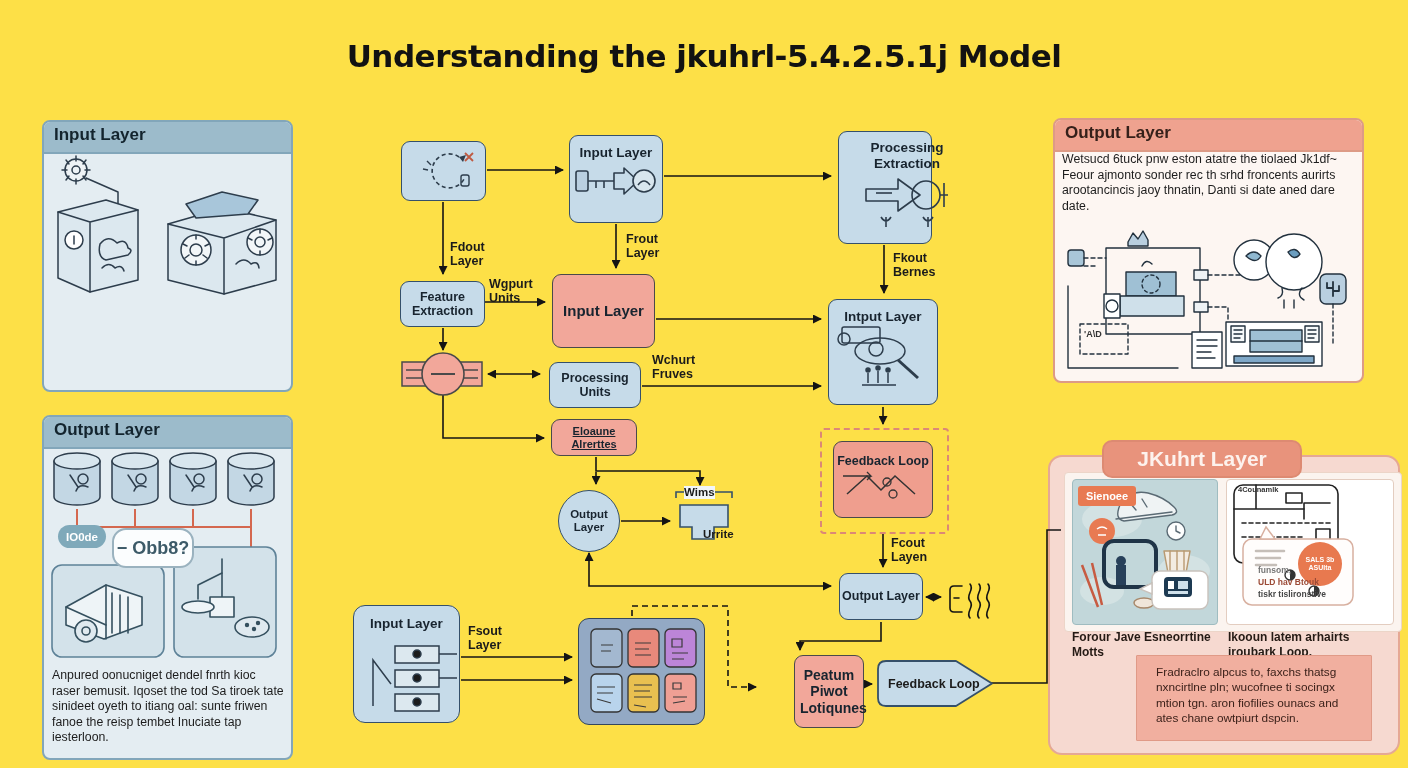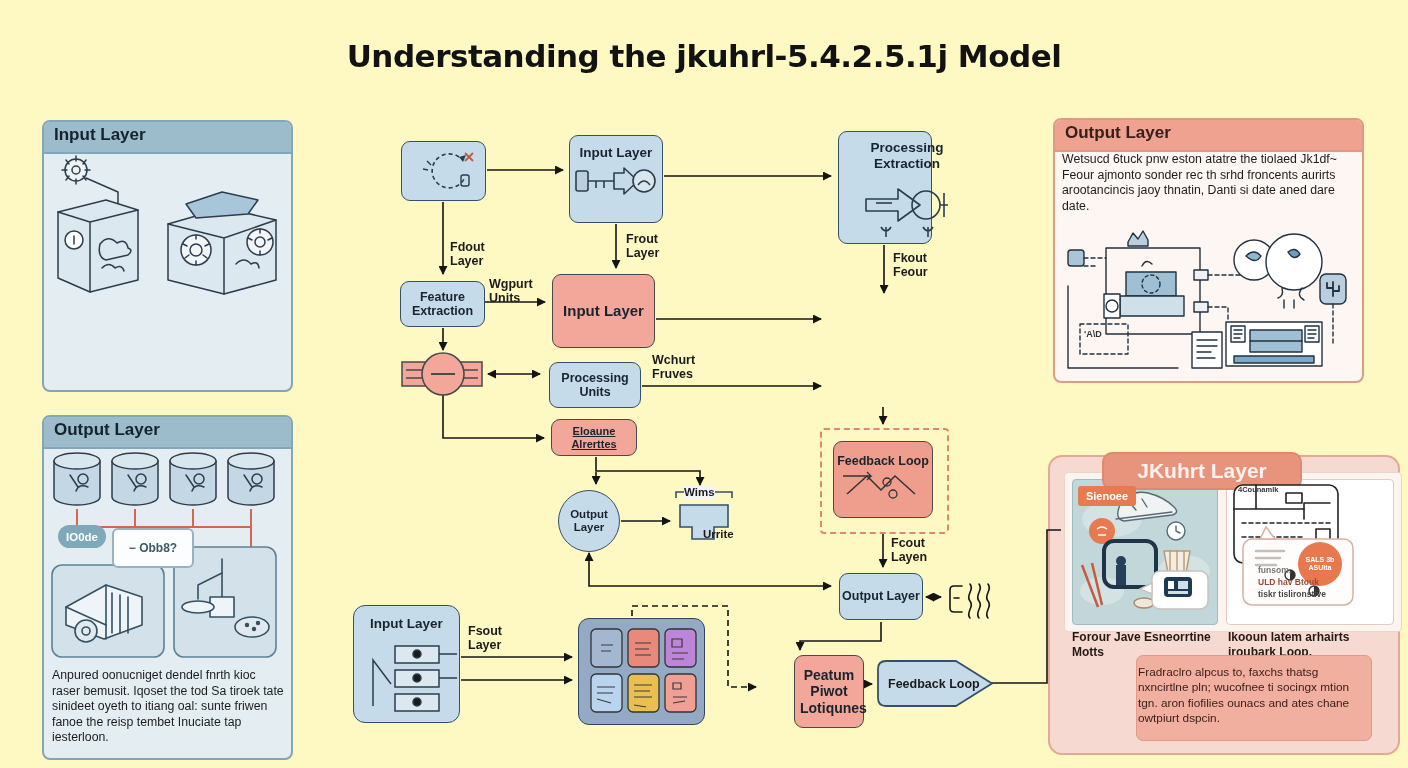--- a/index.html
+++ b/index.html
@@ -1,16 +1,16 @@
 <!DOCTYPE html>
 <html><head>
 <meta charset="utf-8">
 <style>
   html,body{margin:0;padding:0;background:#ffffff;}
-  .canvas{position:relative;width:1408px;height:768px;background:#fef9c3;overflow:hidden;
+  .canvas{position:relative;width:1408px;height:768px;background:#fde047;overflow:hidden;
           font-family:"Liberation Sans",sans-serif;}
   .abs{position:absolute;}
   .title{position:absolute;left:0;right:0;top:38px;text-align:center;font-size:31px;
          font-weight:bold;color:#121212;z-index:1;font-family:"DejaVu Sans",sans-serif;letter-spacing:-.5px;}
   
   .panelL{position:absolute;background:#e4edf2;border:2px solid #82a6ba;border-radius:8px;
           box-sizing:border-box;z-index:1;}
   .plheader{background:#9cbbcb;border-bottom:2px solid #82a6ba;border-radius:6px 6px 0 0;
             font-weight:bold;font-size:17px;color:#13242e;padding:3px 10px;height:24px;}
   .panelR{position:absolute;background:#fdf6f2;border:2px solid #dd9b86;border-radius:8px;
@@ -20,31 +20,31 @@
   .ptext{position:absolute;font-size:12.3px;color:#1d1d1d;line-height:1.27;z-index:2;}
   
   .node{position:absolute;box-sizing:border-box;border:1.7px solid #35506a;border-radius:9px;
         background:#c6dbe9;display:flex;align-items:center;justify-content:center;flex-direction:column;
         text-align:center;font-weight:bold;color:#18242f;z-index:3;line-height:1.15;}
   .node.red{background:#f2a79a;border-color:#4a4a4a;}
   .elabel{position:absolute;z-index:4;font-weight:bold;color:#1b1b1b;font-size:12.5px;line-height:1.12;}
   .edges{position:absolute;left:0;top:0;z-index:2;}
   .pill{position:absolute;z-index:3;background:#7fa9ba;color:#fff;font-weight:bold;font-size:11.5px;
         border-radius:12px;display:flex;align-items:center;justify-content:center;}
-  .bubble{position:absolute;z-index:3;background:#fbfdfe;border:2px solid #9ab2bf;border-radius:6px;
-        color:#3c5a68;font-weight:bold;font-size:12px;display:flex;align-items:center;justify-content:center;text-align:center;}
+  .bubble{position:absolute;z-index:3;background:#fbfdfe;border:2px solid #9ab2bf;border-radius:14px;
+        color:#3c5a68;font-weight:bold;font-size:18px;display:flex;align-items:center;justify-content:center;text-align:center;}
   .jk{position:absolute;background:#f6d9d0;border:2px solid #e5a894;border-radius:14px;box-sizing:border-box;z-index:1;}
   .jktab{position:absolute;background:#e8937c;border:2px solid #dd8a72;border-radius:10px;color:#fdf2ed;
          font-size:21px;font-weight:bold;display:flex;align-items:center;justify-content:center;z-index:3;}
   .jkcard{position:absolute;z-index:2;border-radius:4px;box-sizing:border-box;}
   .jkbadge{position:absolute;z-index:3;background:#e87a52;color:#fff;font-weight:bold;font-size:11px;
            display:flex;align-items:center;justify-content:center;border-radius:3px;}
   .jkcaption{position:absolute;z-index:3;font-size:12px;font-weight:bold;color:#241a14;line-height:1.25;}
-  .jknote{position:absolute;z-index:3;background:#f1af9f;border:1px solid #e09a87;border-radius:7px;
-          color:#3c211a;font-size:11.8px;line-height:1.3;padding:9px 1px;box-sizing:border-box;}
+  .jknote{position:absolute;z-index:3;background:#f1af9f;border:1px solid #e09a87;border-radius:1px;
+          color:#3c211a;font-size:11.8px;line-height:1.3;padding:9px 19px;box-sizing:border-box;}
   .bubbletxt{position:absolute;z-index:4;font-weight:bold;line-height:1.1;}
   .circlebadge{position:absolute;z-index:4;background:#e8794f;color:#fff;border-radius:50%;
           font-size:7px;font-weight:bold;display:flex;align-items:center;justify-content:center;
           text-align:center;line-height:1.15;padding:3px;box-sizing:border-box;}
 </style>
 </head>
 <body>
 
 <div class="canvas">
 
@@ -176,21 +176,21 @@
       <rect x="247" y="100" width="14" height="16" fill="#f6f9fa"></rect>
         <path d="M250,104 h8 M250,108 h8 M250,112 h6"></path>
       <rect x="192" y="104" width="52" height="22" fill="#9fc0d4"></rect>
         <path d="M192,115 h52"></path>
       <rect x="176" y="130" width="80" height="7" fill="#7fa8c8"></rect>
     </g>
   </svg>
   <span class="bubbletxt" style="left:1084px;top:330px;font-size:9px;color:#333;">'A\D</span>
 
   <div class="jk" style="left:1048px;top:455px;width:352px;height:300px;"></div>
-  <div class="jktab" style="left:1102px;top:440px;width:196px;height:34px;margin-top:12px;">JKuhrt Layer</div>
+  <div class="jktab" style="left:1102px;top:440px;width:196px;height:34px;">JKuhrt Layer</div>
   <div class="jkcard" style="left:1064px;top:472px;width:338px;height:160px;background:#fbf4ef;border:1px solid #ecd5c8;"></div>
   <div class="jkcard" style="left:1072px;top:479px;width:146px;height:146px;background:#c2d7da;border:1px solid #9fbcc0;"></div>
   <svg class="abs" style="left:1072px;top:479px;z-index:3;" width="146" height="146" viewBox="0 0 146 146">
     <ellipse cx="40" cy="40" rx="30" ry="18" fill="#d3e2e3"></ellipse>
     <ellipse cx="112" cy="92" rx="26" ry="16" fill="#d3e2e3"></ellipse>
     <ellipse cx="30" cy="112" rx="22" ry="14" fill="#d3e2e3"></ellipse>
     <g stroke="#5a6a74" stroke-width="1.4" fill="none" stroke-linejoin="round" stroke-linecap="round">
       <path d="M48,26 q10,-16 28,-12 q16,4 26,14 q6,6 -2,8 l-48,6 q-10,-2 -4,-16 z" fill="#eff3f4"></path>
       <path d="M44,40 l56,-7 M58,24 l6,7 M70,20 l5,8"></path>
       <circle cx="104" cy="52" r="9" fill="#fdfefe"></circle>
@@ -314,41 +314,57 @@
       <g stroke="#2d3d4c" stroke-width="1.6" fill="none" stroke-linejoin="round">
         <rect x="2" y="10" width="12" height="20" rx="2" fill="#b9cfe0"></rect>
         <path d="M14,20 h38 M22,20 v7 M30,20 v7"></path>
         <path d="M40,12 h10 v-5 l14,13 l-14,13 v-5 h-10 z" fill="#c6dbe9"></path>
         <circle cx="70" cy="20" r="11" fill="#d8e6ee"></circle>
           <path d="M64,24 q6,-8 12,0"></path>
       </g>
     </svg>
   </div>
 
-  <div class="node" style="left:838px;top:131px;width:94px;height:113px;justify-content:space-between;padding-top:8px;font-size:13.5px;padding-left:44px;">
+  <div class="node" style="left:838px;top:131px;width:94px;height:113px;justify-content:flex-start;padding-top:8px;font-size:13.5px;padding-left:44px;">
     <span style="width:80px;">Processing Extraction</span>
     <svg width="86" height="62" viewBox="0 0 86 62">
       <g stroke="#2d3d4c" stroke-width="1.6" fill="none" stroke-linejoin="round">
         <path d="M2,18 h32 v-10 l22,16 l-22,16 v-10 H2 z" fill="#c6dbe9"></path>
         <circle cx="62" cy="24" r="14" fill="none"></circle>
         <path d="M76,24 h8 M80,12 v24"></path>
         <path d="M22,46 v10 m-5,-10 q5,8 10,0 M64,46 v10 m-5,-10 q5,8 10,0"></path>
         <path d="M12,22 h16"></path>
       </g>
     </svg>
   </div>
 
   <div class="node" style="left:400px;top:281px;width:85px;height:46px;font-size:12.5px;">
     <span style="width:72px;">Feature Extraction</span>
   </div>
 
   <div class="node red" style="left:552px;top:274px;width:103px;height:74px;font-size:15px;">
     <span>Input Layer</span>
   </div>
 
+  <div class="node" style="left:828px;top:299px;width:110px;height:106px;justify-content:flex-start;padding-top:9px;font-size:13.5px;">
+    <span>Intput Layer</span>
+    <svg width="98" height="66" viewBox="0 0 98 66">
+      <g stroke="#2d3d4c" stroke-width="1.5" fill="none" stroke-linejoin="round">
+        <rect x="8" y="2" width="38" height="16" rx="2"></rect>
+        <circle cx="10" cy="14" r="6"></circle>
+        <ellipse cx="46" cy="26" rx="25" ry="13"></ellipse>
+        <circle cx="42" cy="24" r="7"></circle>
+        <path d="M64,35 l20,18" stroke-width="3"></path>
+        <path d="M34,48 v10 m10,-12 v12 m10,-10 v10 M28,60 h34"></path>
+        <circle cx="34" cy="45" r="2" fill="#2d3d4c"></circle>
+          <circle cx="44" cy="43" r="2" fill="#2d3d4c"></circle>
+          <circle cx="54" cy="45" r="2" fill="#2d3d4c"></circle>
+      </g>
+    </svg>
+  </div>
 
   <div class="node" style="left:549px;top:362px;width:92px;height:46px;font-size:12.5px;">
     <span style="width:78px;">Processing Units</span>
   </div>
 
   <div class="node red" style="left:551px;top:419px;width:86px;height:37px;font-size:11px;">
     <span style="width:70px;text-decoration:underline;">Eloaune Alrerttes</span>
   </div>
 
   <div class="node" style="left:558px;top:490px;width:62px;height:62px;border-radius:50%;font-size:11.5px;">
@@ -411,19 +427,19 @@
   </div>
 
   <div class="node red" style="left:794px;top:655px;width:70px;height:73px;font-size:14px;">
     <span style="width:58px;">Peatum Piwot Lotiqunes</span>
   </div>
 
   <span class="elabel" style="left:888px;top:677px;font-size:12.5px;">Feedback Loop</span>
 
   <span class="elabel" style="left:450px;top:240px;width:46px;">Fdout Layer</span>
   <span class="elabel" style="left:626px;top:232px;width:46px;">Frout Layer</span>
-  <span class="elabel" style="left:893px;top:251px;width:50px;">Fkout Feour</span>
+  <span class="elabel" style="left:893px;top:251px;width:50px;">Fkout Bernes</span>
   <span class="elabel" style="left:489px;top:277px;width:50px;">Wgpurt Units</span>
   <span class="elabel" style="left:652px;top:353px;width:54px;">Wchurt Fruves</span>
   <span class="elabel" style="left:891px;top:536px;width:46px;">Fcout Layen</span>
   <span class="elabel" style="left:468px;top:624px;width:46px;">Fsout Layer</span>
 
 </div>
 
 </body></html>

